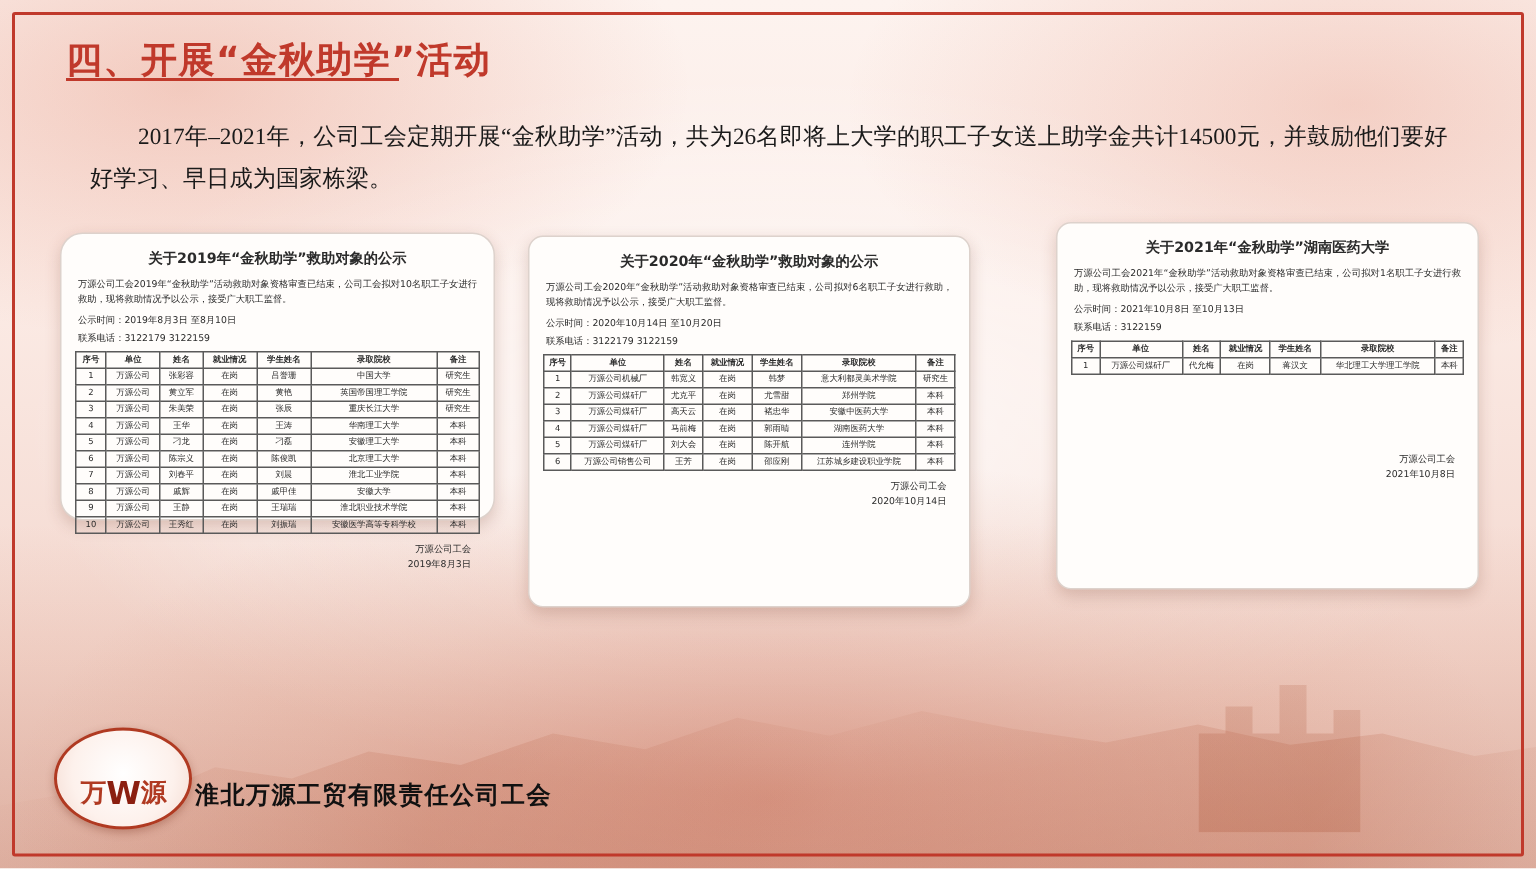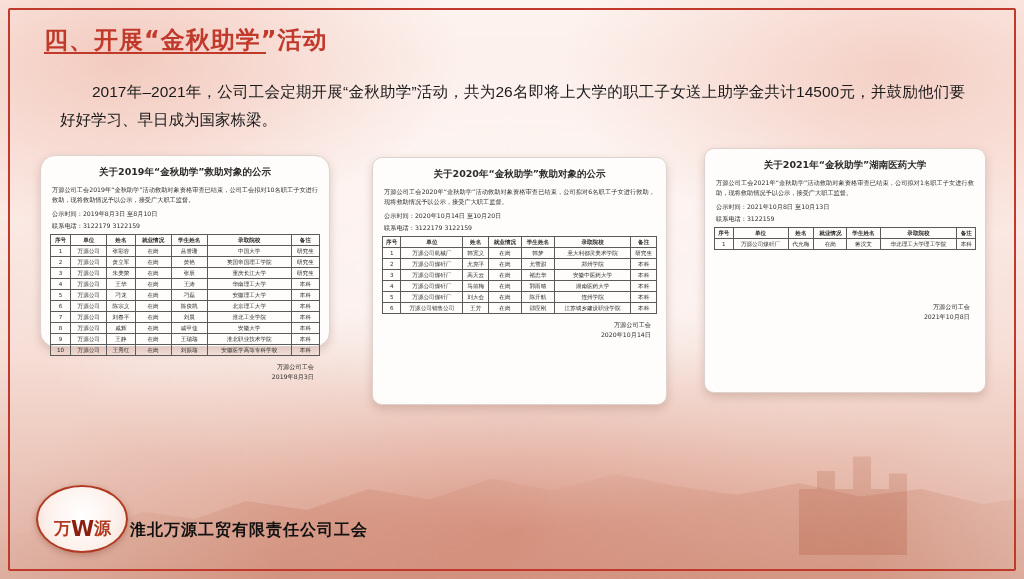--- a/index.html
+++ b/index.html
@@ -43,34 +43,34 @@
     font-size:24px;font-weight:bold;color:#c0392b;
     font-family:"DejaVu Sans","Liberation Sans",sans-serif;
     letter-spacing:1px;
   }
   .title-underline{
     position:absolute;left:44px;top:52px;width:222px;height:2px;background:#c0392b;
   }
   .body-text{
     position:absolute;left:60px;top:78px;width:905px;
     font-size:15.5px;line-height:28px;color:#1a1a1a;
-    font-family:Liberation Sans, sans-serif;
+    font-family:Liberation Serif, serif;
     text-align:justify;
   }
   .body-text .indent{display:inline-block;width:32px;}
 
   
   .card{
     position:absolute;background:#fffdfb;border:1px solid #ddd2cc;border-radius:10px;
     box-shadow:0 4px 10px rgba(120,60,40,0.22);
     padding:8px 9px 10px 9px;box-sizing:border-box;
     color:#2b2b2b;
   }
   .card-1{left:40px;top:155px;width:290px;height:192px;border-radius:15px;}
-  .card-2{left:372px;top:157px;width:295px;height:248px;}
+  .card-2{left:352px;top:157px;width:295px;height:248px;}
   .card-3{left:704px;top:148px;width:282px;height:245px;}
 
   .card h4{
     margin:2px 0 6px 0;text-align:center;font-size:9.5px;font-weight:bold;
     font-family:"DejaVu Sans","Liberation Sans",sans-serif;
   }
   .card .para{
     font-size:6.2px;line-height:10px;text-align:justify;margin:0 2px 4px 2px;
     font-family:"DejaVu Sans","Liberation Sans",sans-serif;
   }

